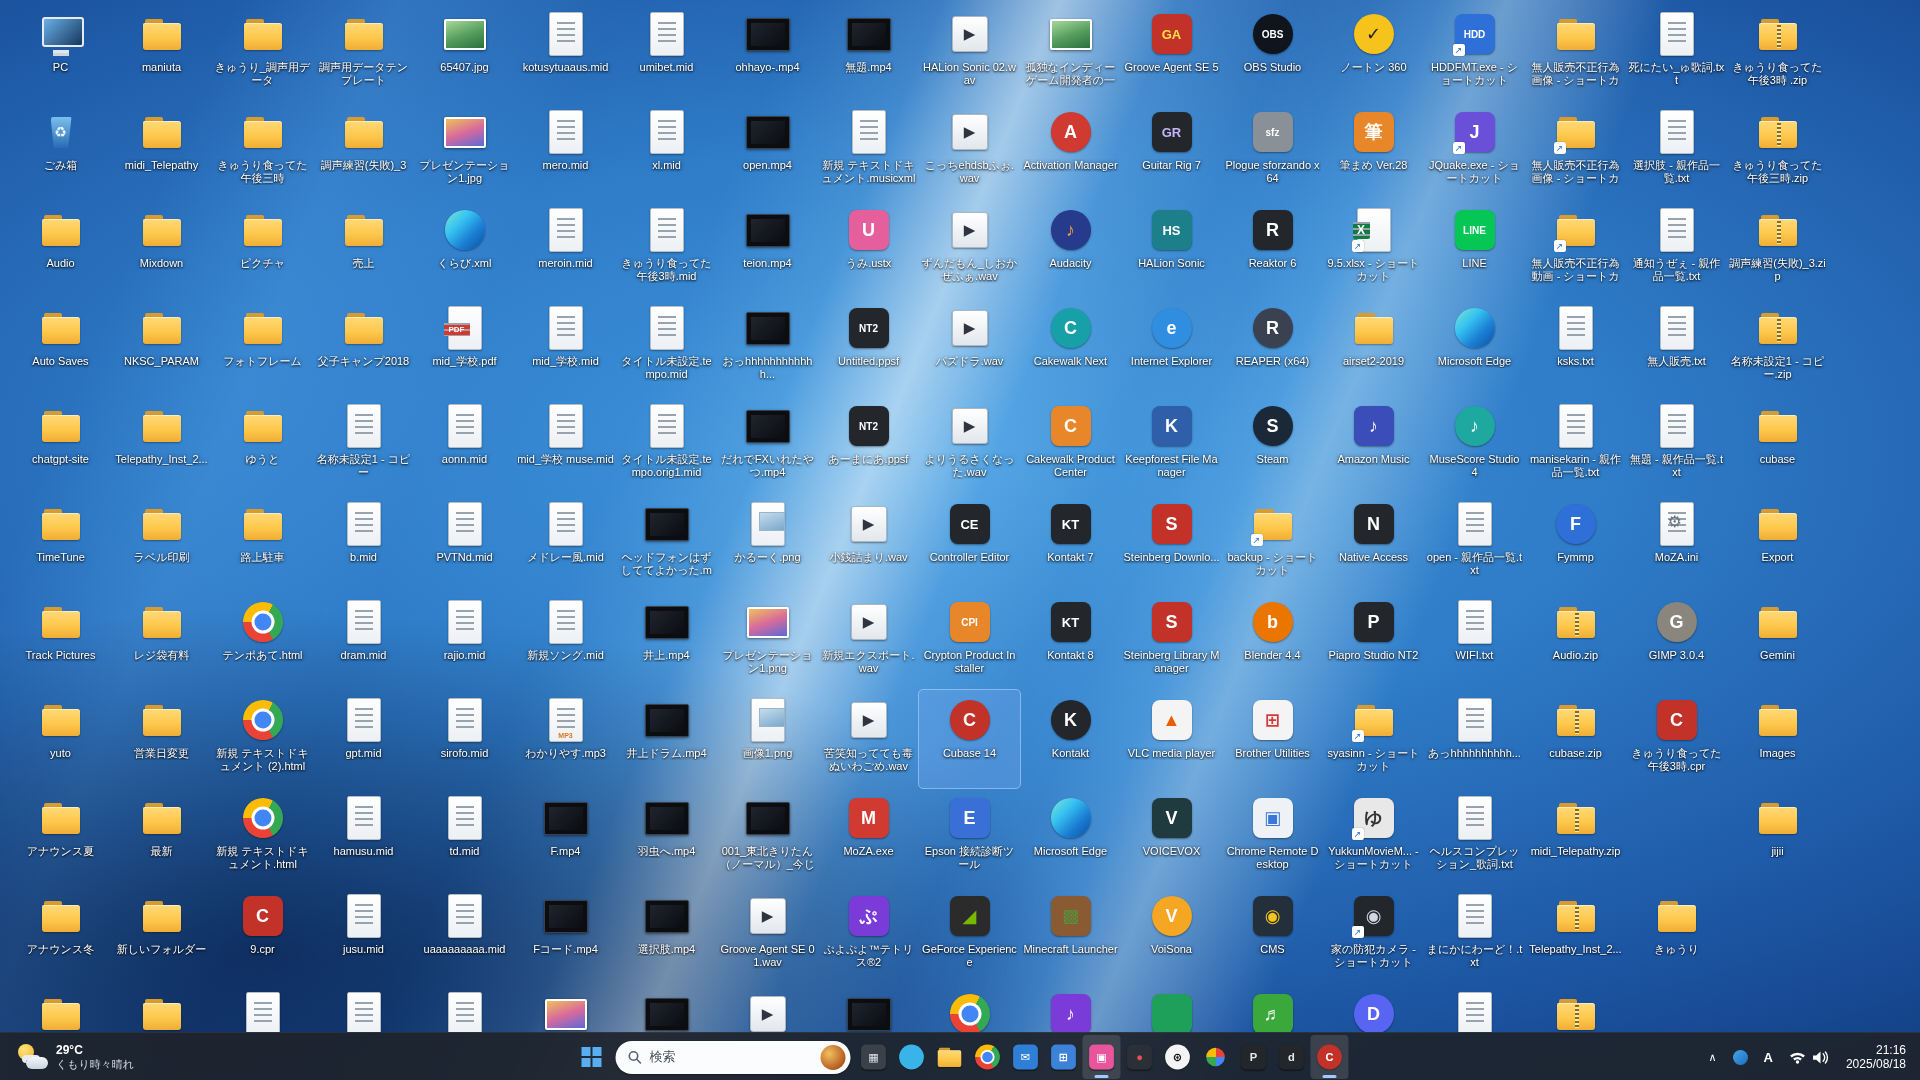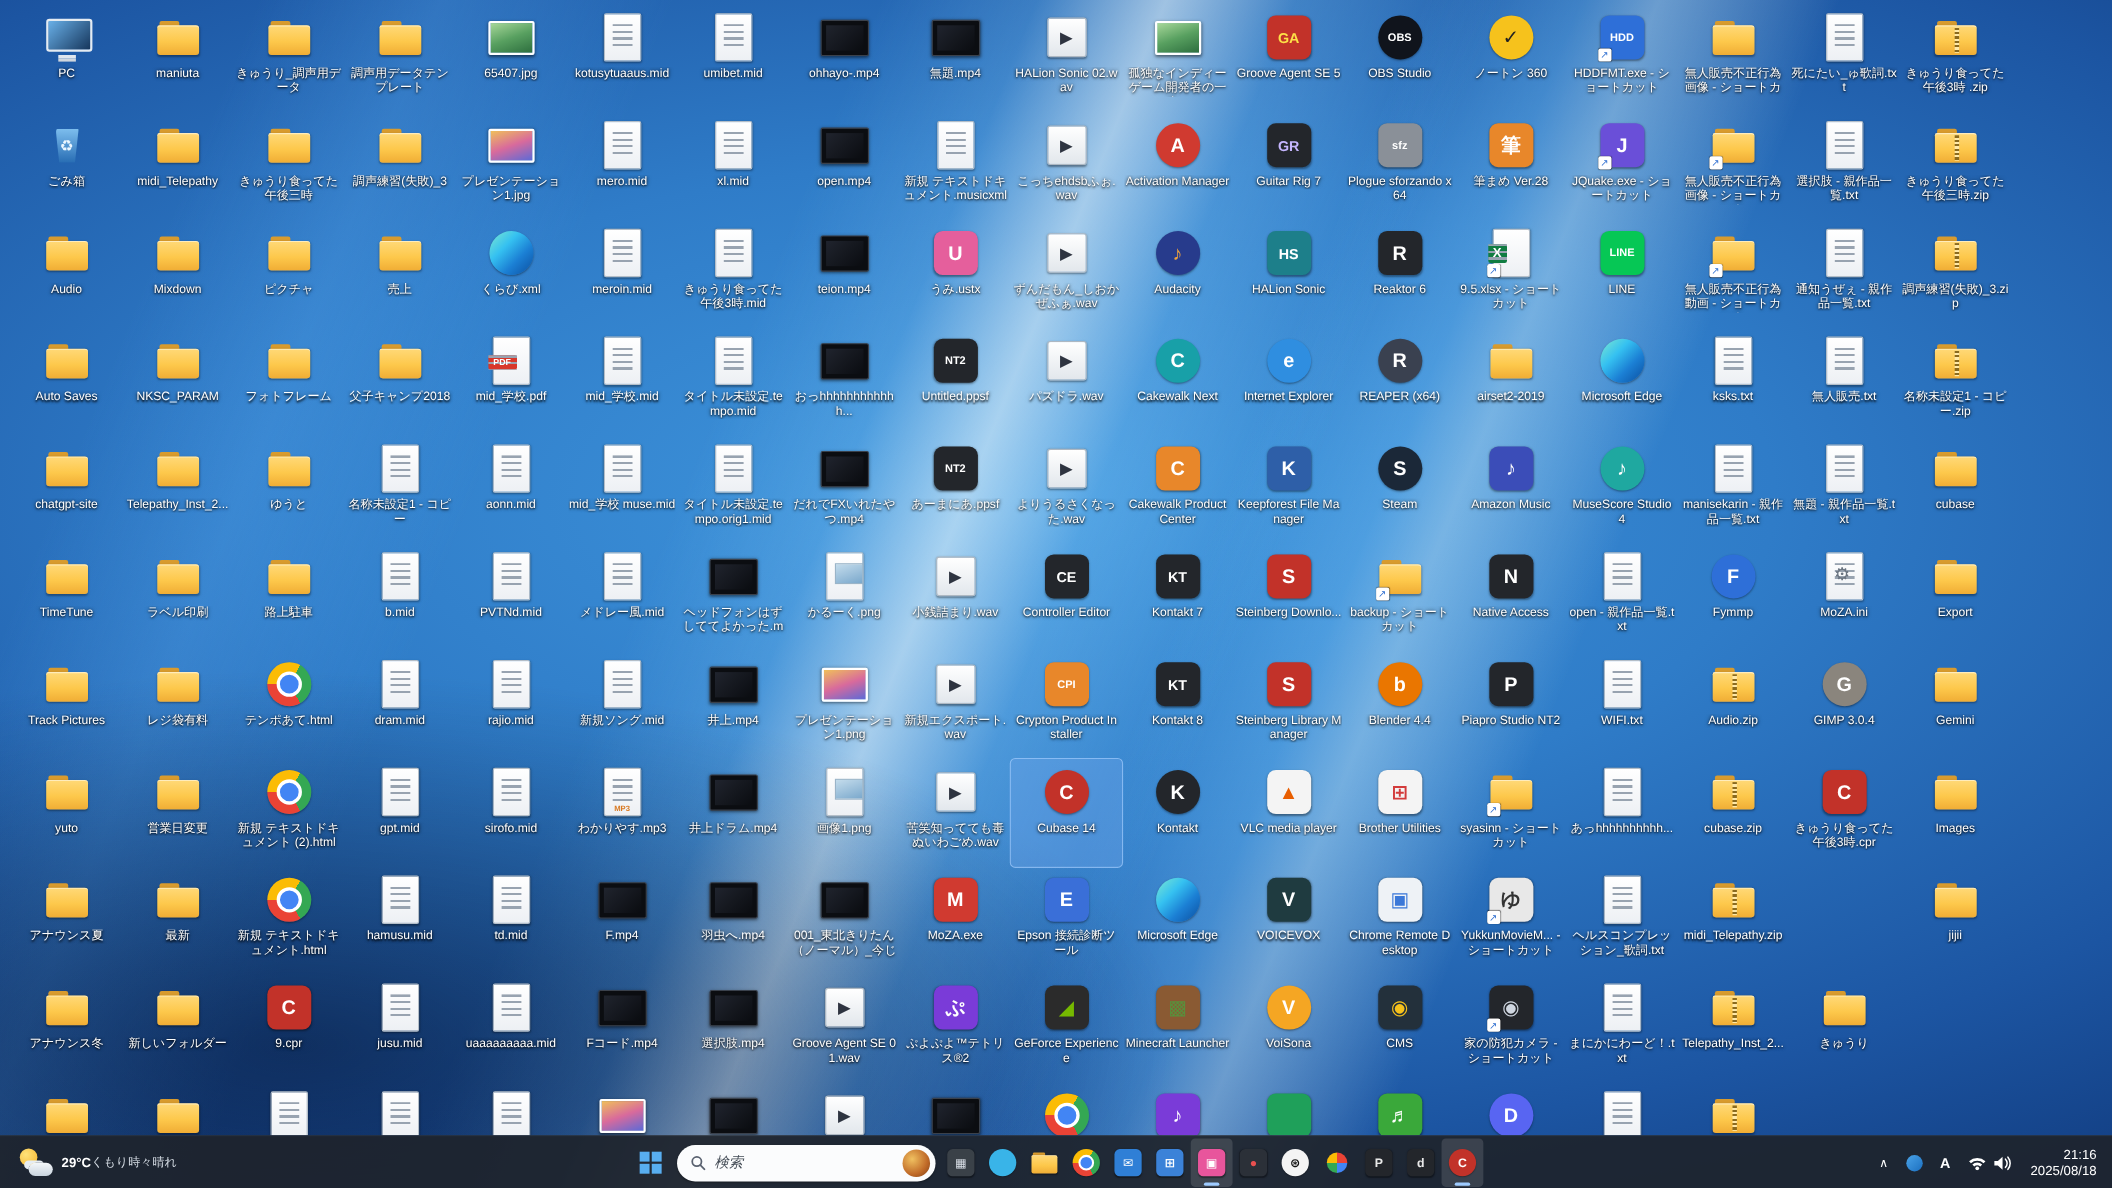--- a/index.html
+++ b/index.html
@@ -109,33 +109,33 @@
   .taskbar { position:absolute; left:0; right:0; bottom:0; height:48px;
         background:rgba(30,36,44,.93); border-top:1px solid rgba(255,255,255,.06);
         color:#fff; z-index:10; }
   .weather { position:absolute; left:6px; top:0; height:48px; display:flex; align-items:center;
         gap:8px; padding:0 10px; border-radius:4px; cursor:pointer; }
   .wicon { position:relative; width:32px; height:28px; }
   .wicon .sun { position:absolute; left:2px; top:1px; width:16px; height:16px; border-radius:50%;
         background:radial-gradient(circle at 35% 35%, #ffe27a, #f5b52e); }
   .wicon .cloud { position:absolute; right:0; bottom:2px; width:22px; height:12px; border-radius:8px;
         background:linear-gradient(180deg,#f4f7fa,#c9d4de); box-shadow:-6px -4px 0 -2px #e6edf3; }
-  .wtxt { display:flex; flex-direction:row; line-height:14px; }
+  .wtxt { display:flex; flex-direction:column; line-height:14px; }
   .wtxt .temp { font-size:12px; font-weight:700; }
   .wtxt .desc { font-size:11px; color:#d4dbe3; }
 
   .tb-center { position:absolute; left:50%; top:0; transform:translateX(-50%); height:48px;
         display:flex; align-items:center; gap:4px; }
   button { background:none; border:none; color:inherit; font-family:inherit; cursor:pointer; }
   .start { width:40px; height:44px; display:flex; align-items:center; justify-content:center;
         border-radius:4px; }
   .winlogo { display:grid; grid-template-columns:9px 9px; grid-template-rows:9px 9px; gap:2px; }
   .winlogo i { background:#58aef0; }
   .search { width:235px; height:33px; background:#fbfcfd; border-radius:17px; display:flex;
-        align-items:center; gap:8px; padding:0 5px 0 12px; box-shadow:0 1px 2px rgba(0,0,0,.35);font-style:italic; }
+        align-items:center; gap:8px; padding:0 5px 0 12px; box-shadow:0 1px 2px rgba(0,0,0,.35); }
   .search .ph-txt { color:#444c56; font-size:13px; flex:1; text-align:left; }
   .sdaily { width:25px; height:25px; border-radius:50%;
         background:radial-gradient(circle at 35% 35%, #f0c060, #c06a28 60%, #7a3c14); }
   .tb-apps { display:flex; align-items:center; }
   .tb-app { width:38px; height:44px; display:flex; align-items:center; justify-content:center;
         position:relative; border-radius:4px; }
   .tb-app .ic { transform:scale(.62); }
   .tb-app.active { background:rgba(255,255,255,.13); }
   .tb-app.active::after { content:''; position:absolute; bottom:1px; left:50%;
         transform:translateX(-50%); width:14px; height:3px; border-radius:2px; background:#9ecbff; }

